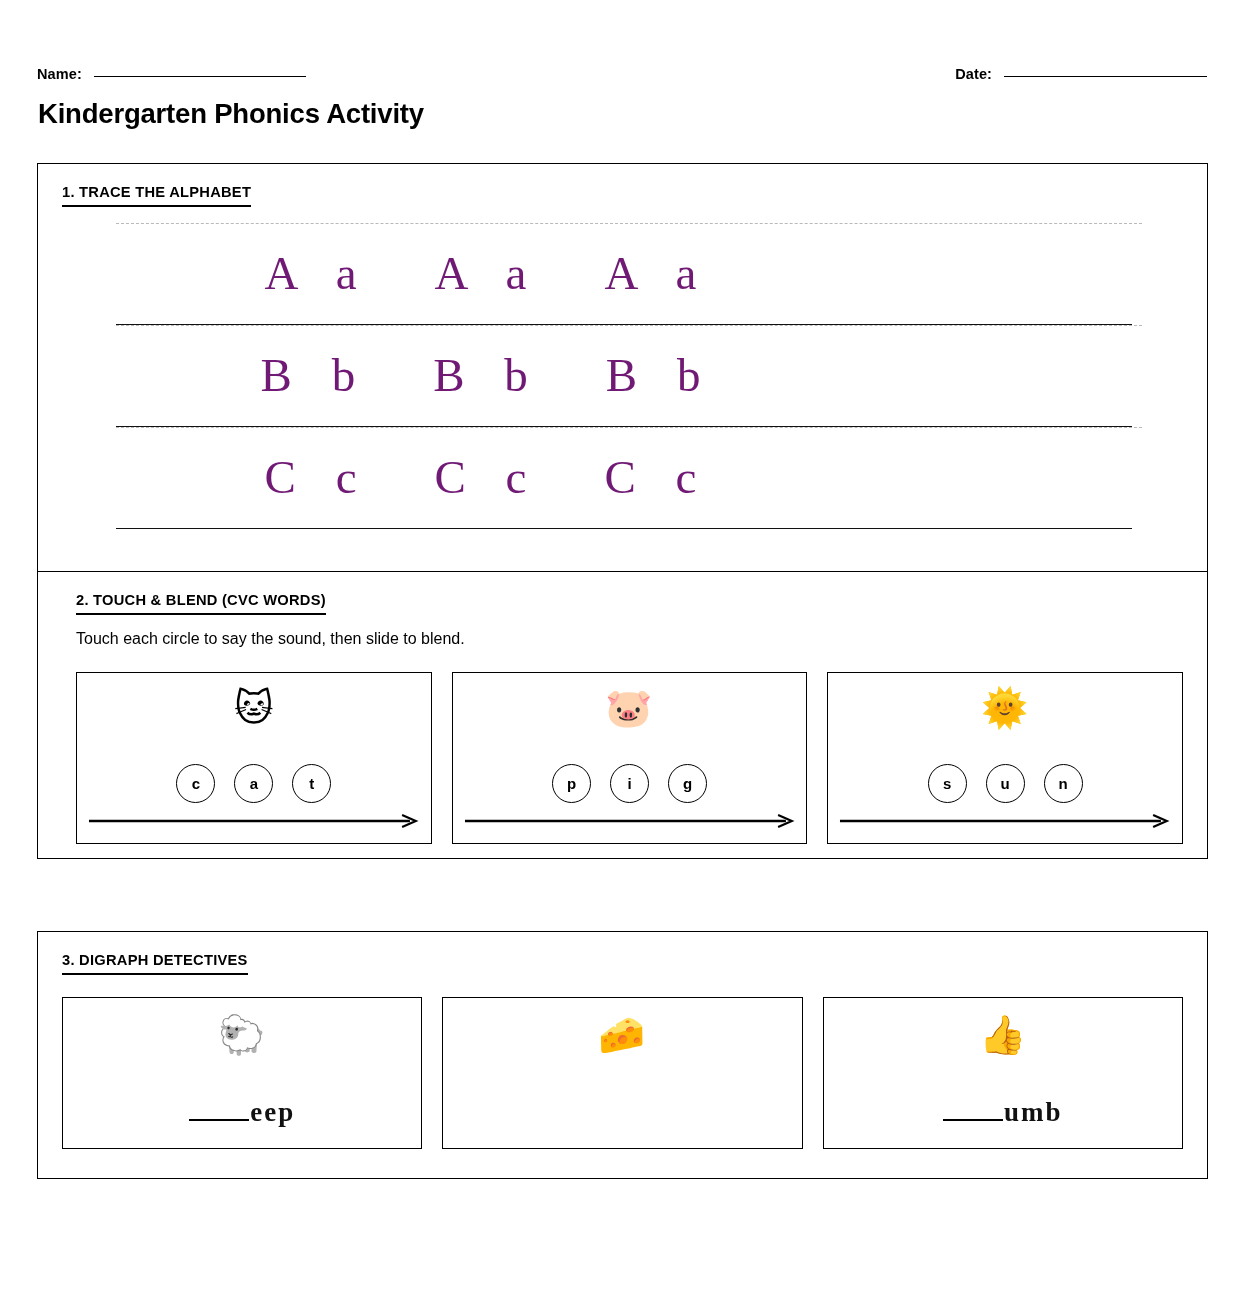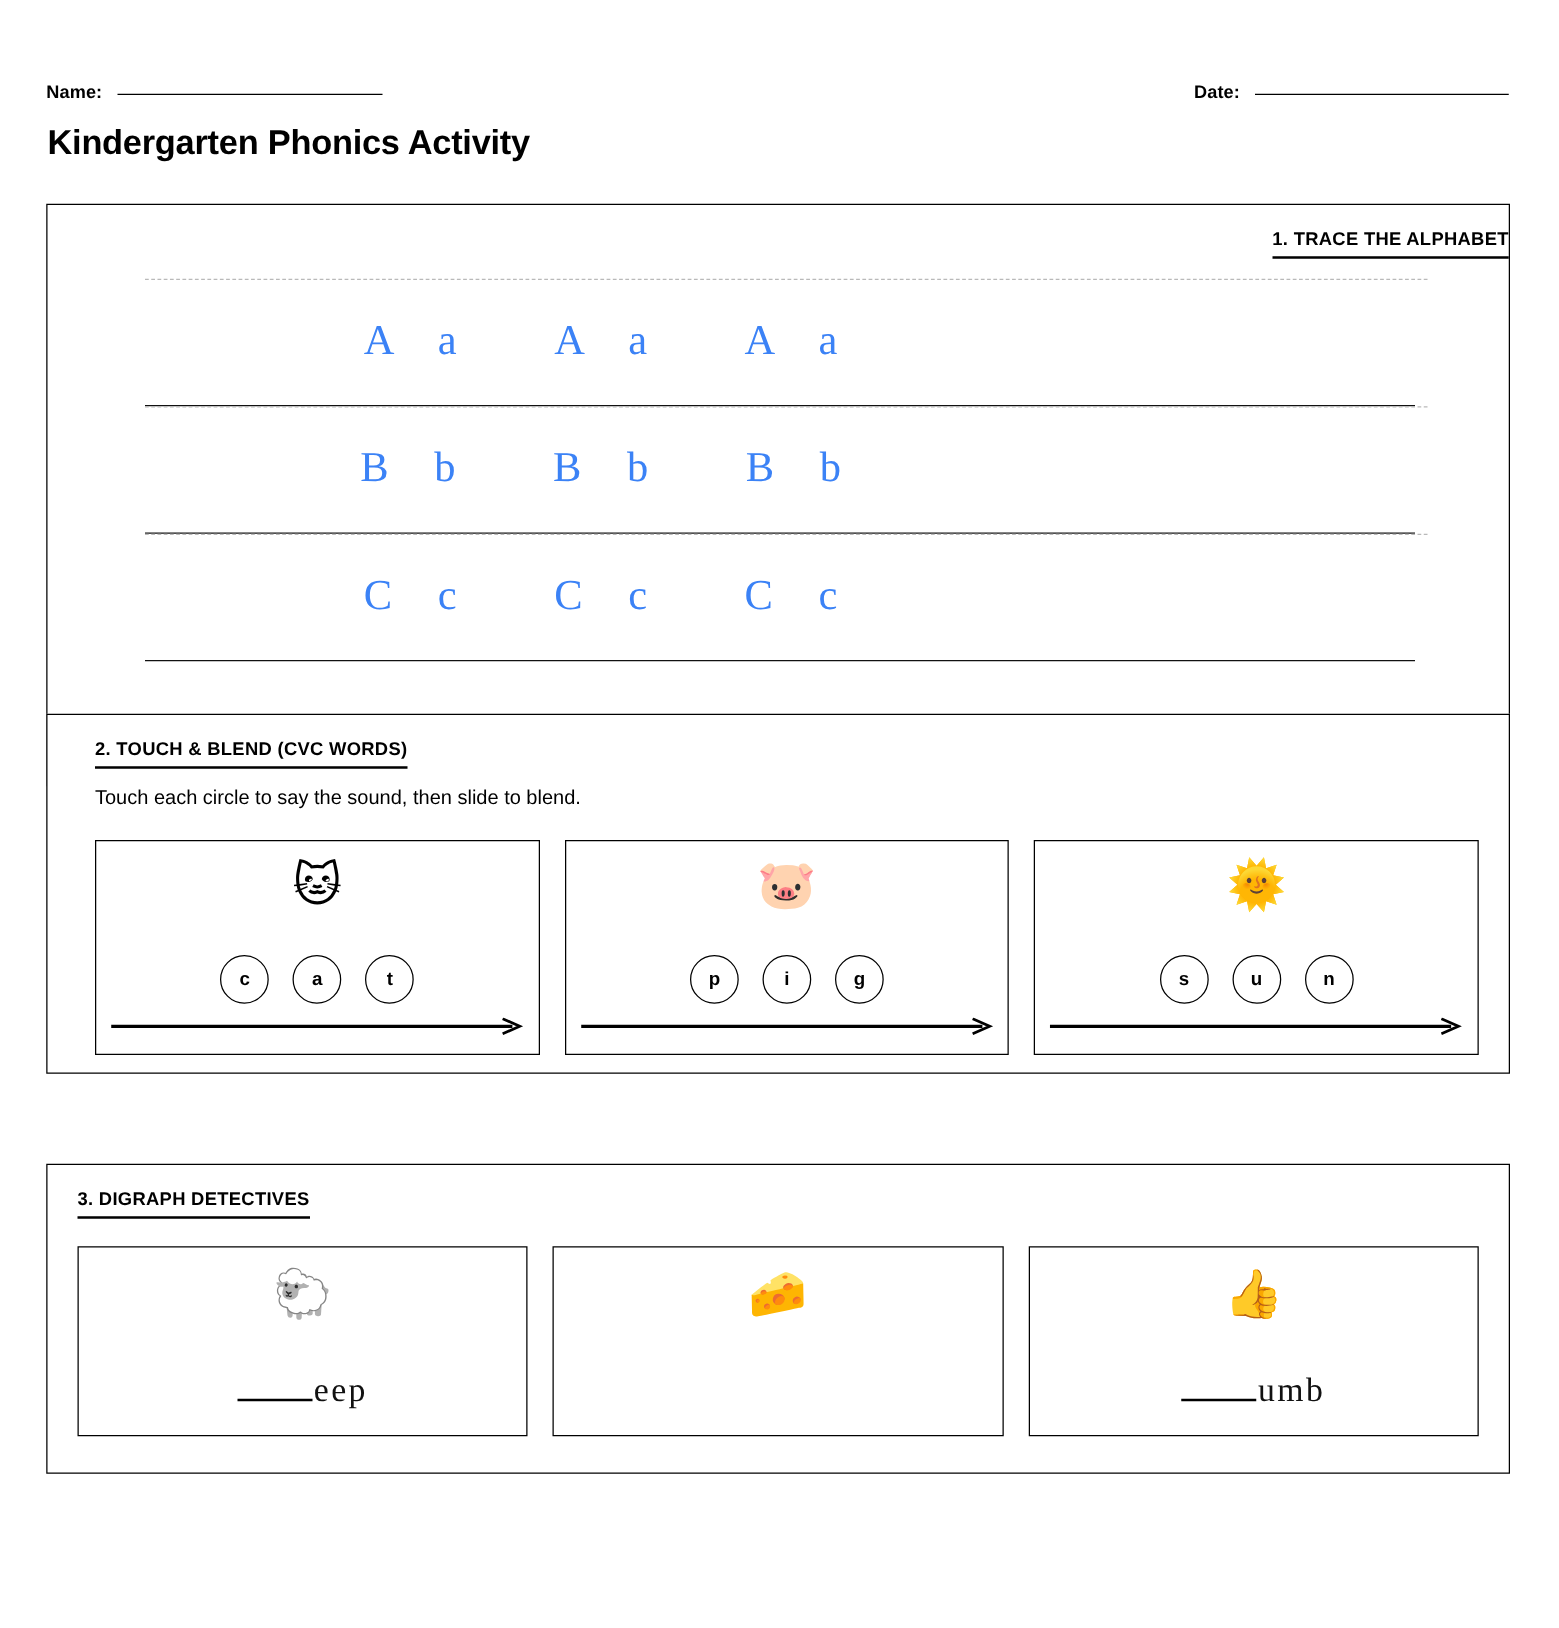--- a/index.html
+++ b/index.html
@@ -86,21 +86,21 @@
     border-bottom: 2.6px solid #000;
   }
   .section-instr {
     margin: 14px 0 0 24px;
     font-size: 16px;
     line-height: 1.3;
   }
   .section-instr b { font-weight: bold; }
 
   
-  #sec-trace { top: 163px; height: 466px; text-align: right; }
+  #sec-trace { top: 163px; height: 466px; }
   .trace-rows {
     margin-top: 16px;
     padding: 0 0 0 0;
   }
   .trace-row {
     position: relative;
     height: 102px;
     margin-left: 78px;
     width: 1025px;
   }
@@ -127,22 +127,22 @@
     top: 6px;
     bottom: 8px;
     display: flex;
     align-items: center;
     justify-content: center;
     gap: 64px;
     padding-right: 282px;
   }
   .trace-pair {
     font-family: "Liberation Serif", serif;
-    font-size: 34px;
-    color: #3b82f6;
+    font-size: 47px;
+    color: #701a75;
     letter-spacing: 14px;
     line-height: 1;
     white-space: pre;
     font-weight: 400;
   }
 
   
   #sec-blend { top: 571px; height: 288px; padding-left: 14px; }
   .card-strip {
     display: flex;
@@ -231,20 +231,21 @@
     border-bottom: 2.6px solid #000;
     margin-bottom: 5px;
   }
   .digraph-tail {
     font-family: "Liberation Serif", serif;
     font-size: 27px;
     line-height: 1;
     letter-spacing: 2px;
     margin-left: 1px;
     color: #111;
+    font-weight: bold;
   }
 </style>
 </head>
 <body>
 
 <div class="page">
 
   <div class="meta-row">
     <div class="meta-field">
       <span class="meta-label">Name:</span>

